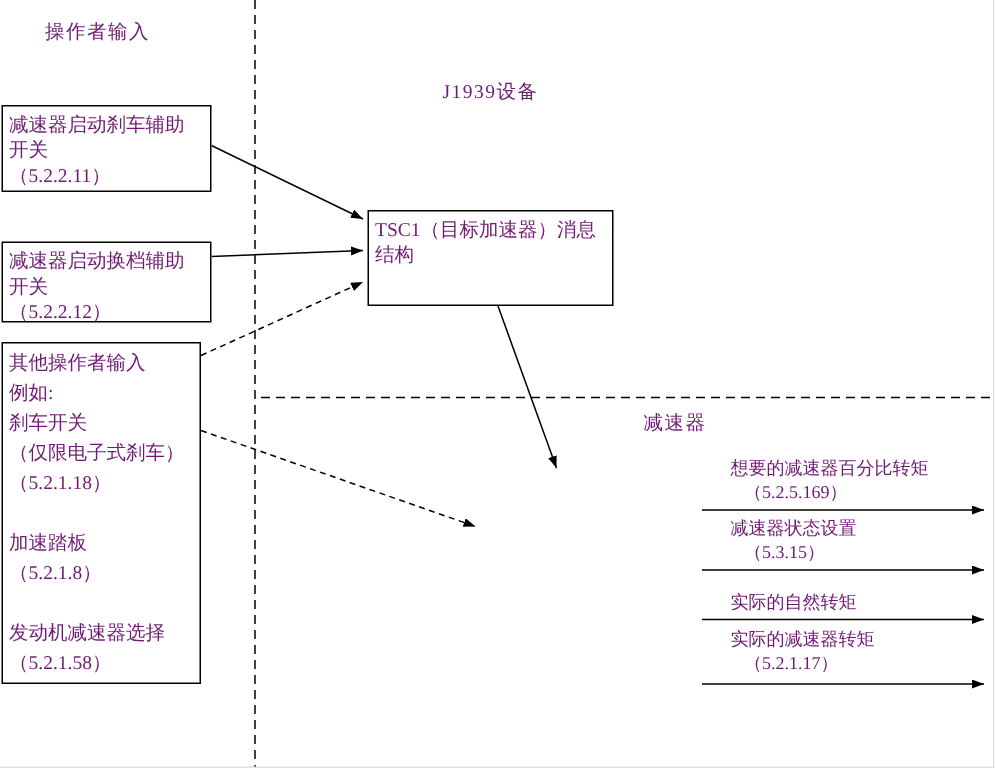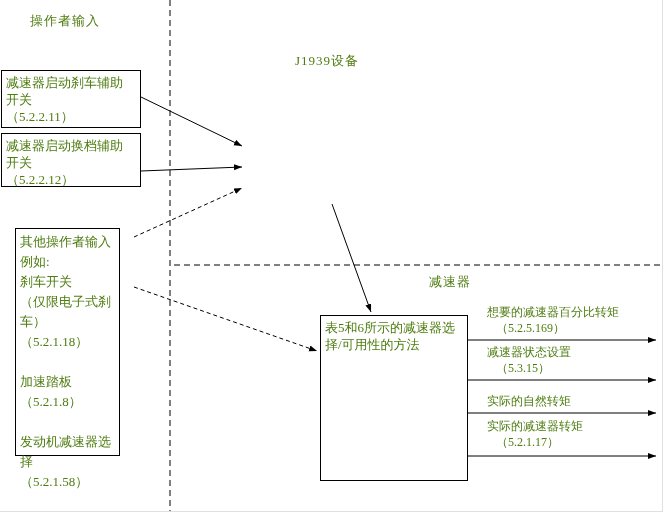--- a/index.html
+++ b/index.html
@@ -2,21 +2,21 @@
 <html><head>
 <meta charset="utf-8">
 <style>
   html, body { margin: 0; padding: 0; background: #fff; }
   #canvas {
     position: relative;
     width: 663px;
     height: 512px;
     background: #ffffff;
     font-family: "Liberation Serif", "DejaVu Serif", serif;
-    color: #4d7c0f;
+    color: #701a75;
     overflow: hidden;
     border-right: 1px solid #e0e0e0;
     border-bottom: 1px solid #e0e0e0;
     box-sizing: border-box;
   }
   svg.overlay {
     position: absolute;
     left: 0; top: 0;
     width: 663px; height: 512px;
     pointer-events: none;
@@ -39,22 +39,22 @@
   }
   .output-label {
     position: absolute;
     font-size: 12px;
     line-height: 16px;
     white-space: pre-line;
     padding-left: 9px;
     text-indent: -9px;
   }
   #box-brake   { left: 1px;   top: 70px;  width: 140px; height: 58px; }
-  #box-shift   { left: 1px;   top: 133px; width: 140px; height: 54px; }
-  #box-other   { left: 15px;   top: 228px; width: 105px; height: 228px; line-height: 20px; }
+  #box-shift   { left: 1px;   top: 161px; width: 140px; height: 54px; }
+  #box-other   { left: 1px;   top: 228px; width: 133px; height: 228px; line-height: 20px; }
   #box-tsc1    { left: 245px; top: 140px; width: 164px; height: 64px; }
   #box-method  { left: 320px; top: 315px; width: 148px; height: 166px; }
 
   #lbl-operator { left: 30px;  top: 12px; }
   #lbl-j1939    { left: 295px; top: 52px; }
   #lbl-retarder { left: 388px; top: 273px; margin-left: 41px; }
 
   #out-0 { left: 487px; top: 304px; width: 170px; }
   #out-1 { left: 487px; top: 344px; width: 170px; }
   #out-2 { left: 487px; top: 393px; width: 170px; }
@@ -104,23 +104,23 @@
 刹车开关
 （仅限电子式刹车）
 （5.2.1.18）
 
 加速踏板
 （5.2.1.8）
 
 发动机减速器选择
 （5.2.1.58）</div>
 
+  <div class="box" id="box-tsc1">TSC1（目标加速器）消息
+结构</div>
 
-  <div class="box" id="box-method">表5和6所示的减速器选
-择/可用性的方法</div>
 
   <div class="output-label" id="out-0">想要的减速器百分比转矩
 （5.2.5.169）</div>
   <div class="output-label" id="out-1">减速器状态设置
 （5.3.15）</div>
   <div class="output-label" id="out-2">实际的自然转矩</div>
   <div class="output-label" id="out-3">实际的减速器转矩
 （5.2.1.17）</div>
 
 </div>

